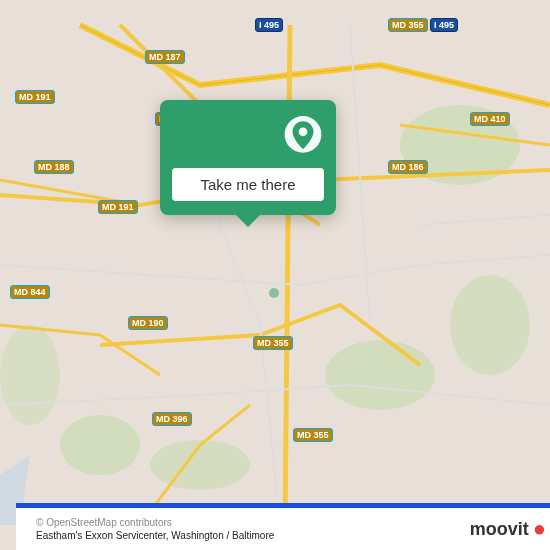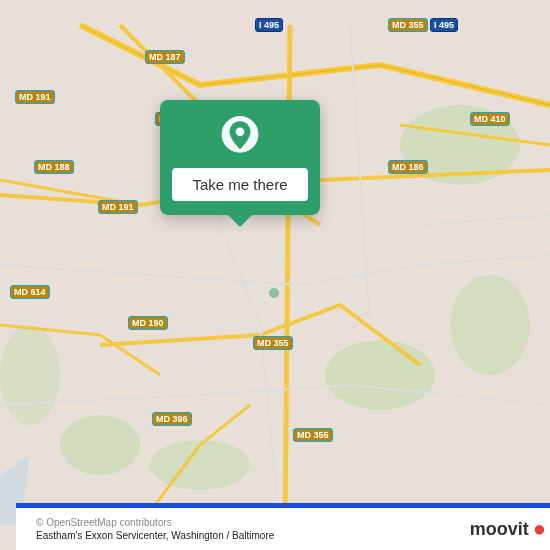--- a/index.html
+++ b/index.html
@@ -26,27 +26,27 @@
       height: 100%;
       position: absolute;
       top: 0; left: 0;
     }
 
     
     #popup-card {
       position: absolute;
       top: 100px;
       left: 160px;
-      width: 160px;
+      width: 176px;
       background: #2e9e6b;
       border-radius: 8px;
       padding: 16px 12px 14px;
       display: flex;
       flex-direction: column;
-      align-items: center;
+      align-items: flex-end;
       box-shadow: 0 4px 16px rgba(0,0,0,0.25);
       z-index: 10;
     }
 
     #popup-card::after {
       content: '';
       position: absolute;
       bottom: -12px;
       left: 50%;
       transform: translateX(-50%);
@@ -194,21 +194,21 @@
   <div class="road-label road-label-blue" style="top:18px;left:255px;">I 495</div>
   <div class="road-label road-label-blue" style="top:18px;left:430px;">I 495</div>
   <div class="road-label" style="top:18px;left:388px;">MD 355</div>
   <div class="road-label" style="top:50px;left:145px;">MD 187</div>
   <div class="road-label" style="top:90px;left:15px;">MD 191</div>
   <div class="road-label" style="top:112px;left:155px;">MD 1</div>
   <div class="road-label" style="top:112px;left:470px;">MD 410</div>
   <div class="road-label" style="top:160px;left:10px;margin-left:24px;">MD 188</div>
   <div class="road-label" style="top:160px;left:388px;">MD 186</div>
   <div class="road-label" style="top:200px;left:98px;">MD 191</div>
-  <div class="road-label" style="top:285px;left:10px;">MD 614</div>
+  <div class="road-label" style="top:285px;left:10px;">MD 844</div>
   <div class="road-label" style="top:316px;left:128px;">MD 190</div>
   <div class="road-label" style="top:336px;left:253px;">MD 355</div>
   <div class="road-label" style="top:412px;left:152px;">MD 396</div>
   <div class="road-label" style="top:428px;left:293px;">MD 355</div>
 
   <div id="popup-card">
 
     <svg class="pin-icon" viewBox="0 0 42 48" fill="none" xmlns="http://www.w3.org/2000/svg">
       <circle cx="21" cy="21" r="21" fill="white" opacity="0.95"></circle>
       <path d="M21 6 C14.4 6 9 11.4 9 18 C9 26.4 21 38 21 38 C21 38 33 26.4 33 18 C33 11.4 27.6 6 21 6Z" fill="#2e9e6b"></path>

